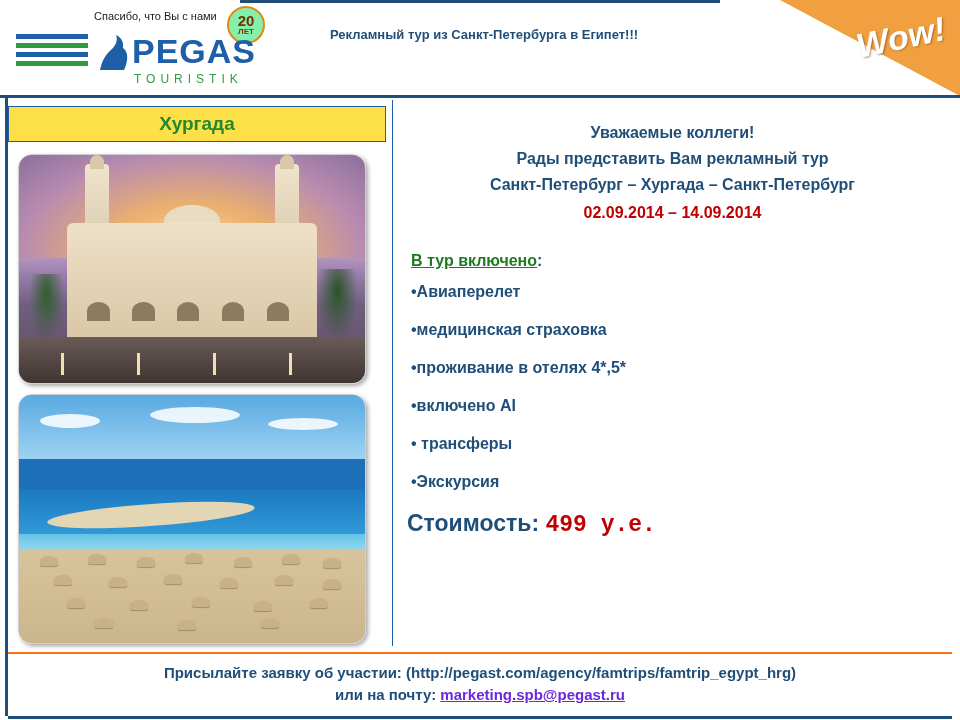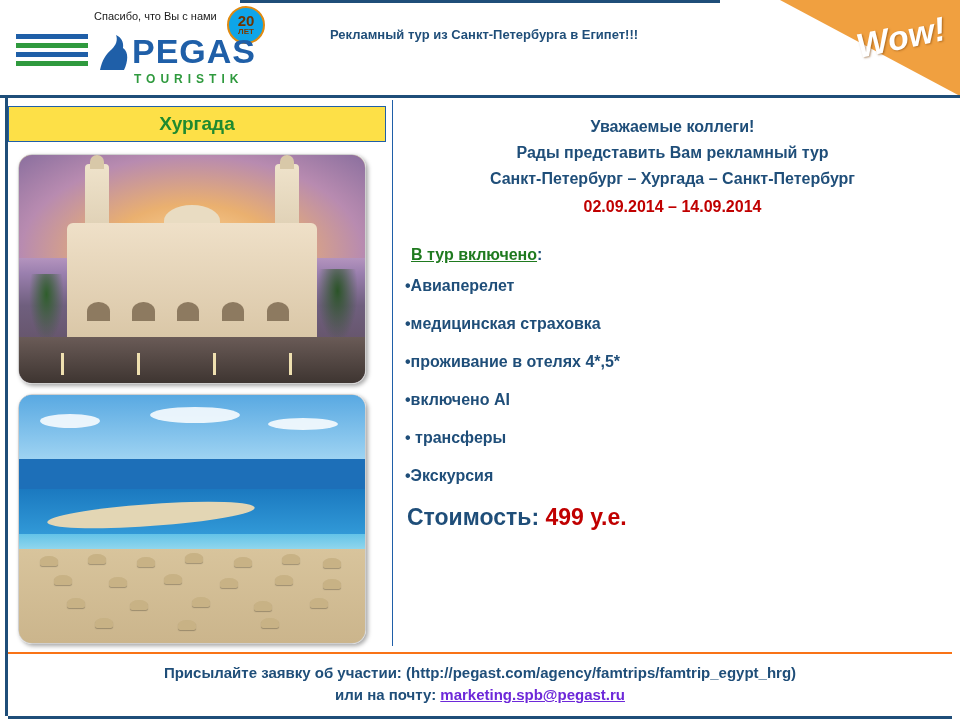--- a/index.html
+++ b/index.html
@@ -65,21 +65,21 @@
     white-space: nowrap;
     font-family: "Liberation Sans", sans-serif;
   }
   .logo-badge {
     position: absolute;
     left: 215px;
     top: -2px;
     width: 38px;
     height: 38px;
     border-radius: 50%;
-    background: #0ea5e9;
+    background: #86efac;
     border: 2px solid #e08a10;
     color: #7a3b00;
     font-size: 8px;
     font-weight: bold;
     text-align: center;
     line-height: 1.05;
     padding-top: 6px;
     box-sizing: border-box;
   }
   .logo-badge .num {
@@ -110,21 +110,21 @@
     font-weight: bold;
     color: #1f5fa8;
     letter-spacing: 1px;
     line-height: 34px;
   }
   .logo-sub {
     position: absolute;
     left: 122px;
     top: 64px;
     font-size: 12px;
-    font-weight: bold;
+    font-weight: normal;
     color: #2f9a3e;
     letter-spacing: 5px;
   }
   .logo-horse {
     position: absolute;
     left: 84px;
     top: 24px;
     width: 34px;
     height: 40px;
   }
@@ -289,21 +289,21 @@
   .right-col {
     position: absolute;
     left: 392px;
     top: 100px;
     width: 560px;
     height: 546px;
     border-left: 1px solid #1f5fa8;
     box-sizing: border-box;
   }
   .intro {
-    margin: 14px 18px 0 18px;
+    margin: 20px 18px 0 18px;
     text-align: center;
     color: #1f4e79;
     font-size: 16px;
     font-weight: bold;
     line-height: 26px;
   }
   .intro .dates {
     color: #c00000;
     display: block;
     margin-top: 2px;
@@ -311,38 +311,38 @@
   .incl-title {
     margin: 26px 0 0 18px;
     font-size: 16px;
     font-weight: bold;
     color: #1f7a1f;
   }
   .incl-title u { text-decoration: underline; }
   .incl-title .colon { color: #1f4e79; text-decoration: none; }
 
   .incl-list {
-    margin: 12px 0 0 12px;
+    margin: 12px 0 0 18px;
     padding: 0;
     list-style: none;
   }
   .incl-list li {
     font-size: 16px;
     font-weight: bold;
     color: #1f4e79;
     margin: 0 0 18px 0;
     line-height: 20px;
   }
   .price {
     margin: 16px 0 0 14px;
     font-size: 23px;
     font-weight: bold;
     color: #1f4e79;
   }
-  .price .val { color: #c00000; }
+  .price .val { color: #c00000; font-family: Liberation Mono, monospace; }
 
   
   .footer {
     position: absolute;
     left: 8px;
     top: 652px;
     width: 944px;
     height: 60px;
     border-top: 2px solid #f97316;
     box-sizing: border-box;

